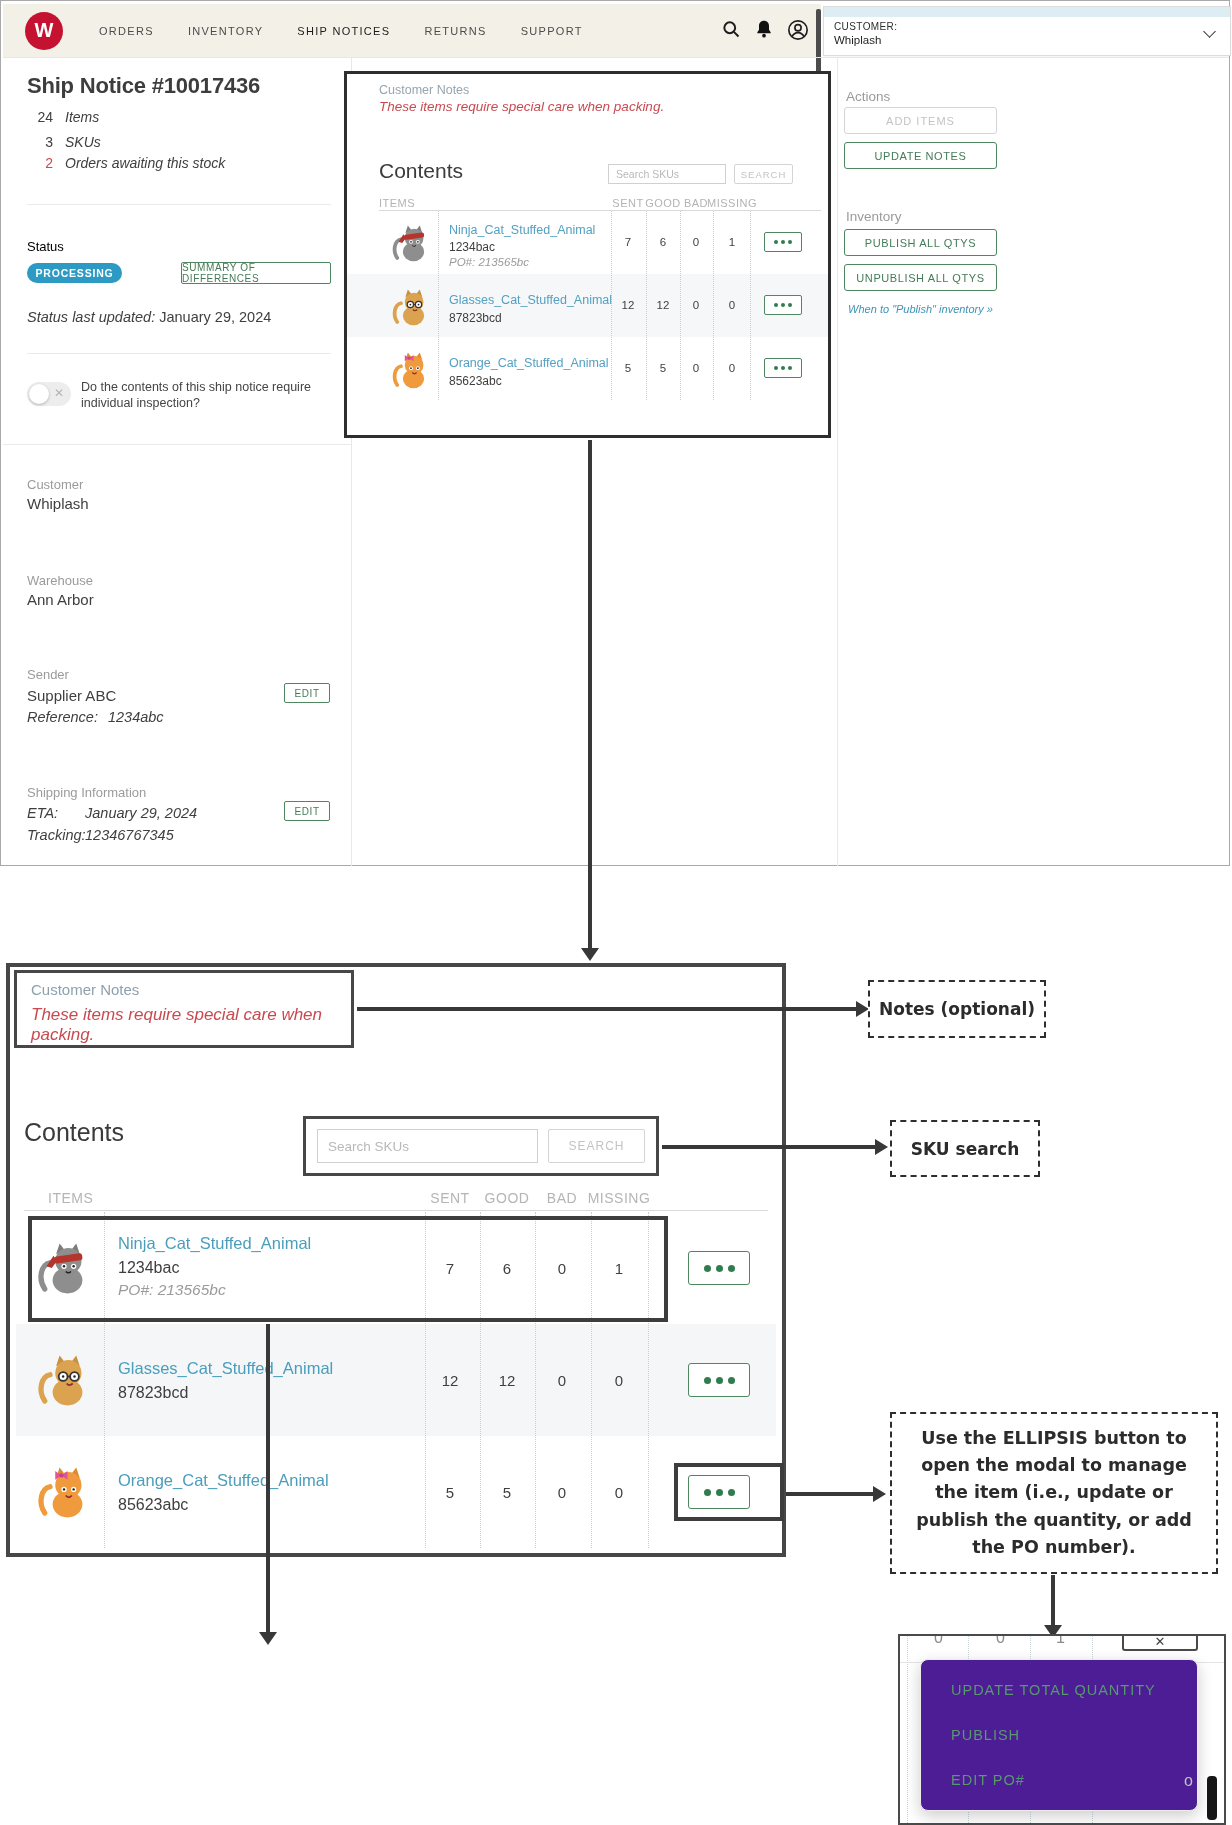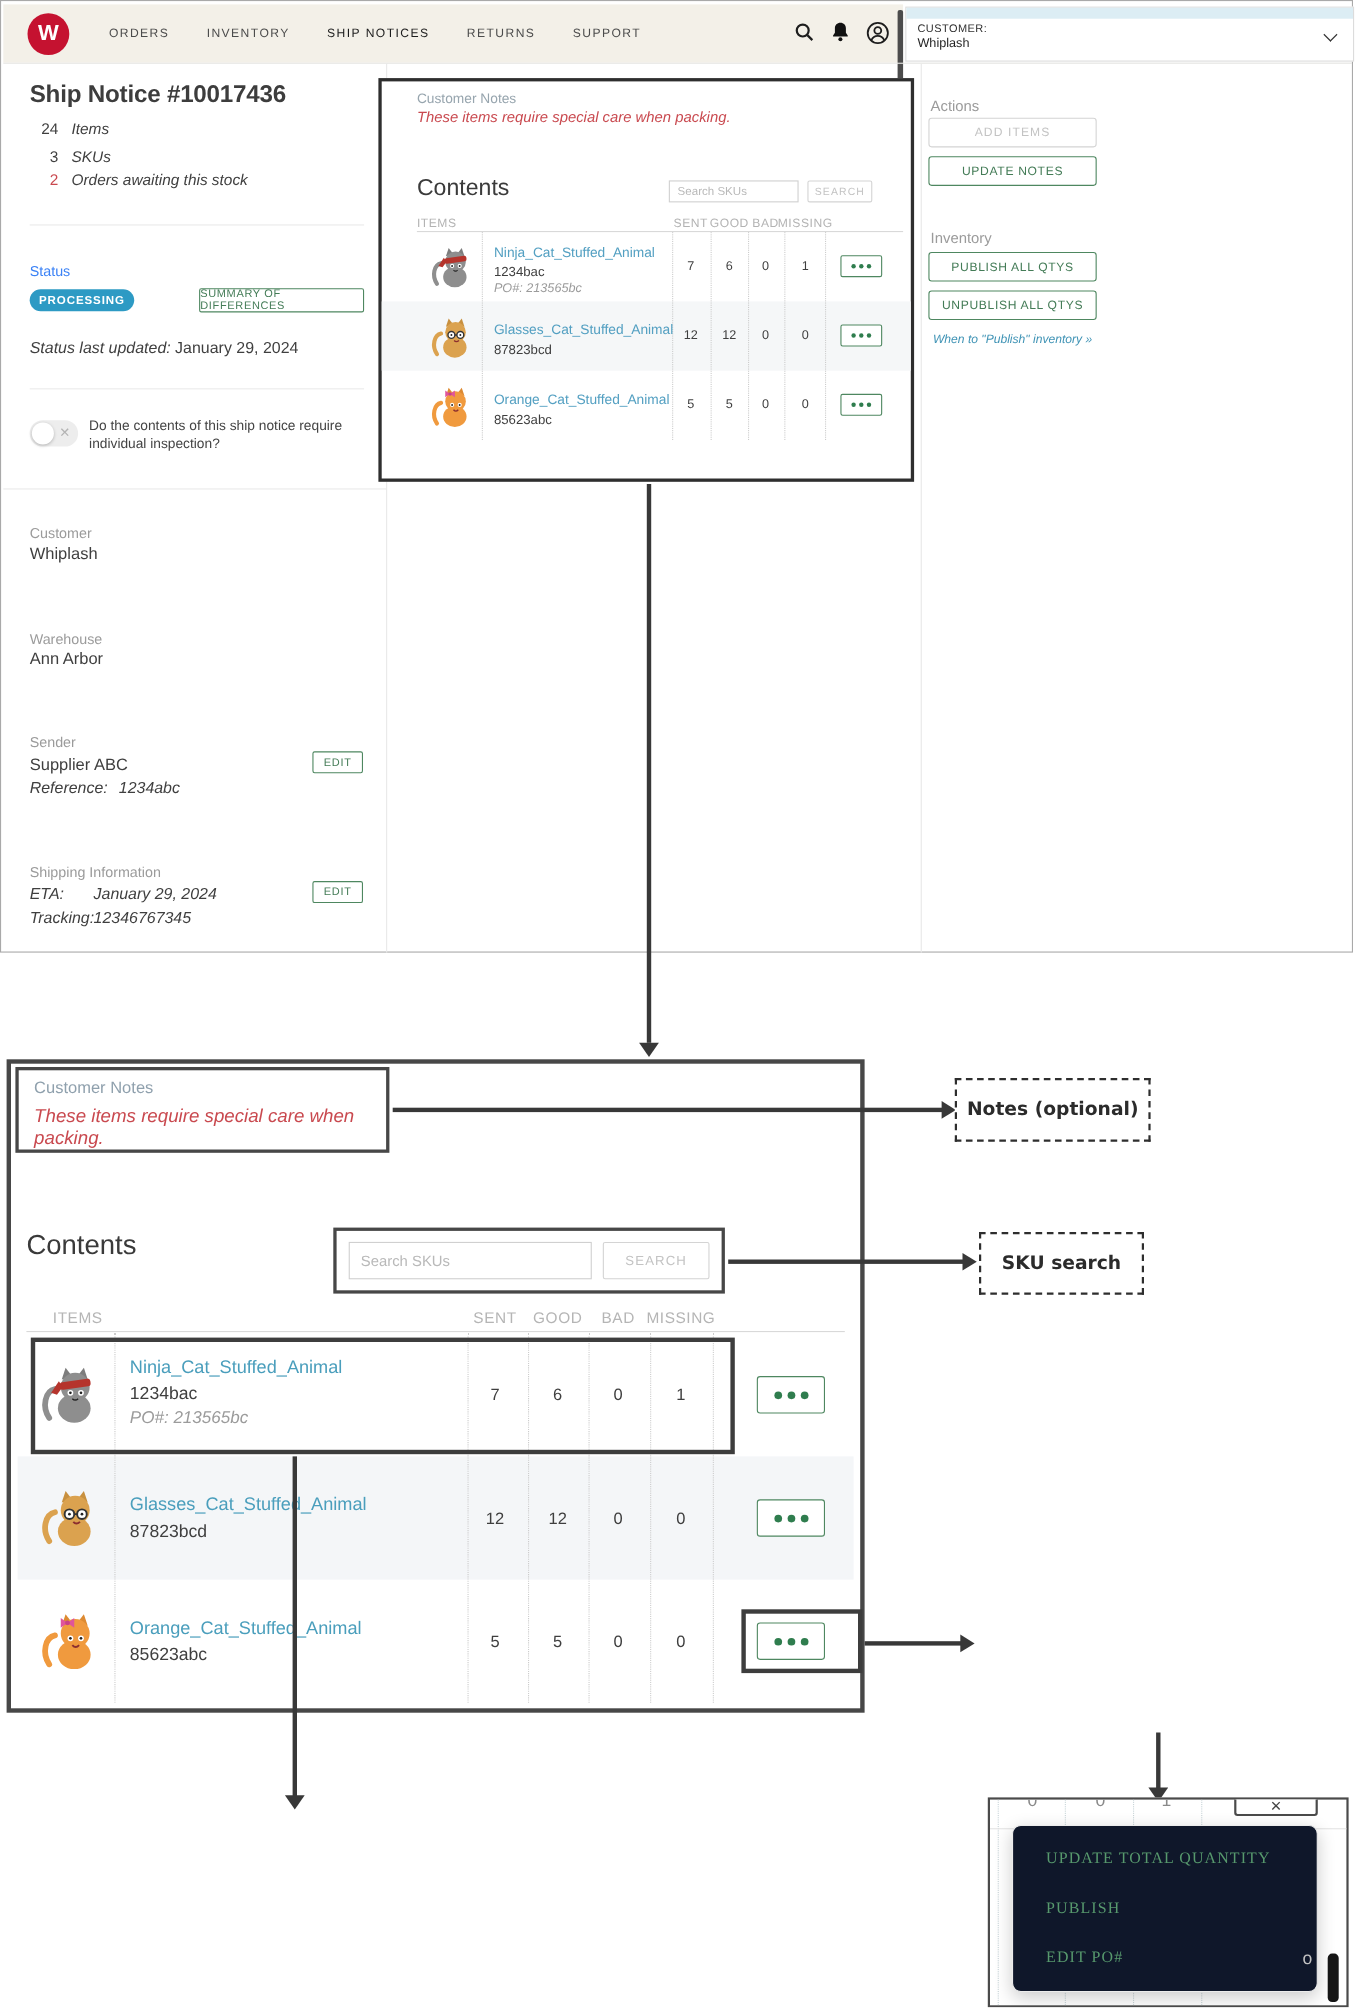--- a/index.html
+++ b/index.html
@@ -18,21 +18,21 @@
   .nav-icons svg { display:block; }
   .cust-box { position:absolute; left:820px; top:2px; width:408px; height:50px; background:#fff; border:1px solid #dcdcdc; box-shadow:0 1px 2px rgba(0,0,0,.05); }
   .cust-strip { position:absolute; left:0; top:0; right:0; height:10px; background:#dcedf4; }
   .cust-label { position:absolute; left:10px; top:14px; font-size:10px; color:#2e2e2e; letter-spacing:.4px; }
   .cust-value { position:absolute; left:10px; top:27px; font-size:11.5px; color:#1f1f1f; }
   .chev { position:absolute; right:16px; top:20px; width:9px; height:9px; border-right:1.5px solid #333; border-bottom:1.5px solid #333; transform:rotate(45deg); }
   .scrollbar-top { position:absolute; right:0px; top:5px; width:5px; height:105px; background:#4c4c4c; border-radius:2px; }
   .hline { position:absolute; background:#e7e7e4; height:1px; }
   .vline { position:absolute; background:#e8e8e8; width:1px; }
 
-  .sec-label { font-size:13px; color:#3b82f6; }
+  .sec-label { font-size:13px; color:#000000; }
   .title { position:absolute; left:26px; top:72px; font-size:22px; font-weight:bold; color:#3d3d3d; letter-spacing:-.2px; }
   .stat-row { position:absolute; left:26px; width:290px; display:flex; font-size:14px; color:#3f3f3f; }
   .stat-num { width:26px; text-align:right; margin-right:12px; }
   .stat-num.red { color:#c9494f; }
   .stat-label { font-style:italic; }
 
   .pill { position:absolute; left:26px; top:262px; width:95px; height:20px; border-radius:11px; background:#2d9ac4; color:#fff; font-size:10.5px; font-weight:bold; letter-spacing:.8px; display:flex; align-items:center; justify-content:center; }
   .btn-green { border:1px solid #4e8760; color:#447c57; background:#fff; border-radius:2px; display:flex; align-items:center; justify-content:center; letter-spacing:.6px; cursor:pointer; }
   .btn-gray  { border:1px solid #d4d4d4; color:#c3c3c3; background:#fff; border-radius:3px; display:flex; align-items:center; justify-content:center; letter-spacing:1px; }
 
@@ -90,21 +90,21 @@
   .hl-box { position:absolute; border:4px solid #3d3d3d; background:transparent; z-index:5; }
 
   
   .callout { position:absolute; border:2px dashed #2e2e2e; background:#fff; font-family:"DejaVu Sans", sans-serif; font-weight:bold; color:#2b2b2b; display:flex; align-items:center; justify-content:center; text-align:center; }
 
   
   #mini { position:absolute; left:898px; top:1634px; width:328px; height:191px; border:2px solid #4a4a4a; background:#fff; overflow:hidden; }
   .mini-num { position:absolute; top:-7px; font-size:16px; color:#8a8a8a; }
   .mini-x { position:absolute; left:222px; top:-12px; width:76px; height:27px; border:2px solid #4a4a4a; border-radius:3px; background:#fff; display:flex; align-items:flex-end; justify-content:center; font-size:13px; color:#444; cursor:pointer; }
   .mini-dot { position:absolute; top:0; bottom:0; width:0; border-left:1px dotted #c8d4d8; }
-  .modal { position:absolute; left:20px; top:23px; width:278px; height:152px; background:#0f172a; border:1px solid #ececec; border-radius:8px; box-shadow:0 5px 16px rgba(0,0,0,.2);font-family:Liberation Serif, serif; }
+  .modal { position:absolute; left:20px; top:23px; width:278px; height:152px; background:#4c1d95; border:1px solid #ececec; border-radius:8px; box-shadow:0 5px 16px rgba(0,0,0,.2); }
   .modal-item { position:absolute; left:30px; font-size:14.5px; letter-spacing:1px; color:#57996d; cursor:pointer; }
   .stray-o { position:absolute; left:284px; top:136px; font-size:16px; color:#c2c2c2; }
   .mini-scroll { position:absolute; left:307px; top:140px; width:10px; height:44px; background:#161616; border-radius:4px; }
 </style>
 </head>
 <body>
 
 <div id="stage">
 
   <div id="shot">
@@ -470,20 +470,21 @@
   <div class="ah-down" style="left:259px; top:1632px;"></div>
 
   <div class="aline" style="left:786px; top:1492px; width:90px; height:4px;"></div>
   <div class="ah-right" style="left:873px; top:1486px;"></div>
 
   <div class="aline" style="left:1051px; top:1575px; width:4px; height:52px;"></div>
   <div class="ah-down" style="left:1044px; top:1625px;"></div>
 
   <div class="callout" style="left:868px; top:980px; width:178px; height:58px; font-size:17px;">Notes (optional)</div>
   <div class="callout" style="left:890px; top:1120px; width:150px; height:57px; font-size:17px;">SKU search</div>
+  <div class="callout" style="left:890px; top:1412px; width:328px; height:162px; font-size:17.5px; line-height:1.55; padding:8px 10px;">Use the ELLIPSIS button to open the modal to manage the item (i.e., update or publish the quantity, or add the PO number).</div>
 
   <div id="mini">
     <div class="mini-dot" style="left:7px;"></div>
     <div class="mini-dot" style="left:68px;"></div>
     <div class="mini-dot" style="left:130px;"></div>
     <div class="mini-dot" style="left:192px;"></div>
     <div class="hline" style="left:0; top:26px; width:328px; background:#e4e4e4;"></div>
     <span class="mini-num" style="left:34px;">0</span>
     <span class="mini-num" style="left:96px;">0</span>
     <span class="mini-num" style="left:156px;">1</span>

